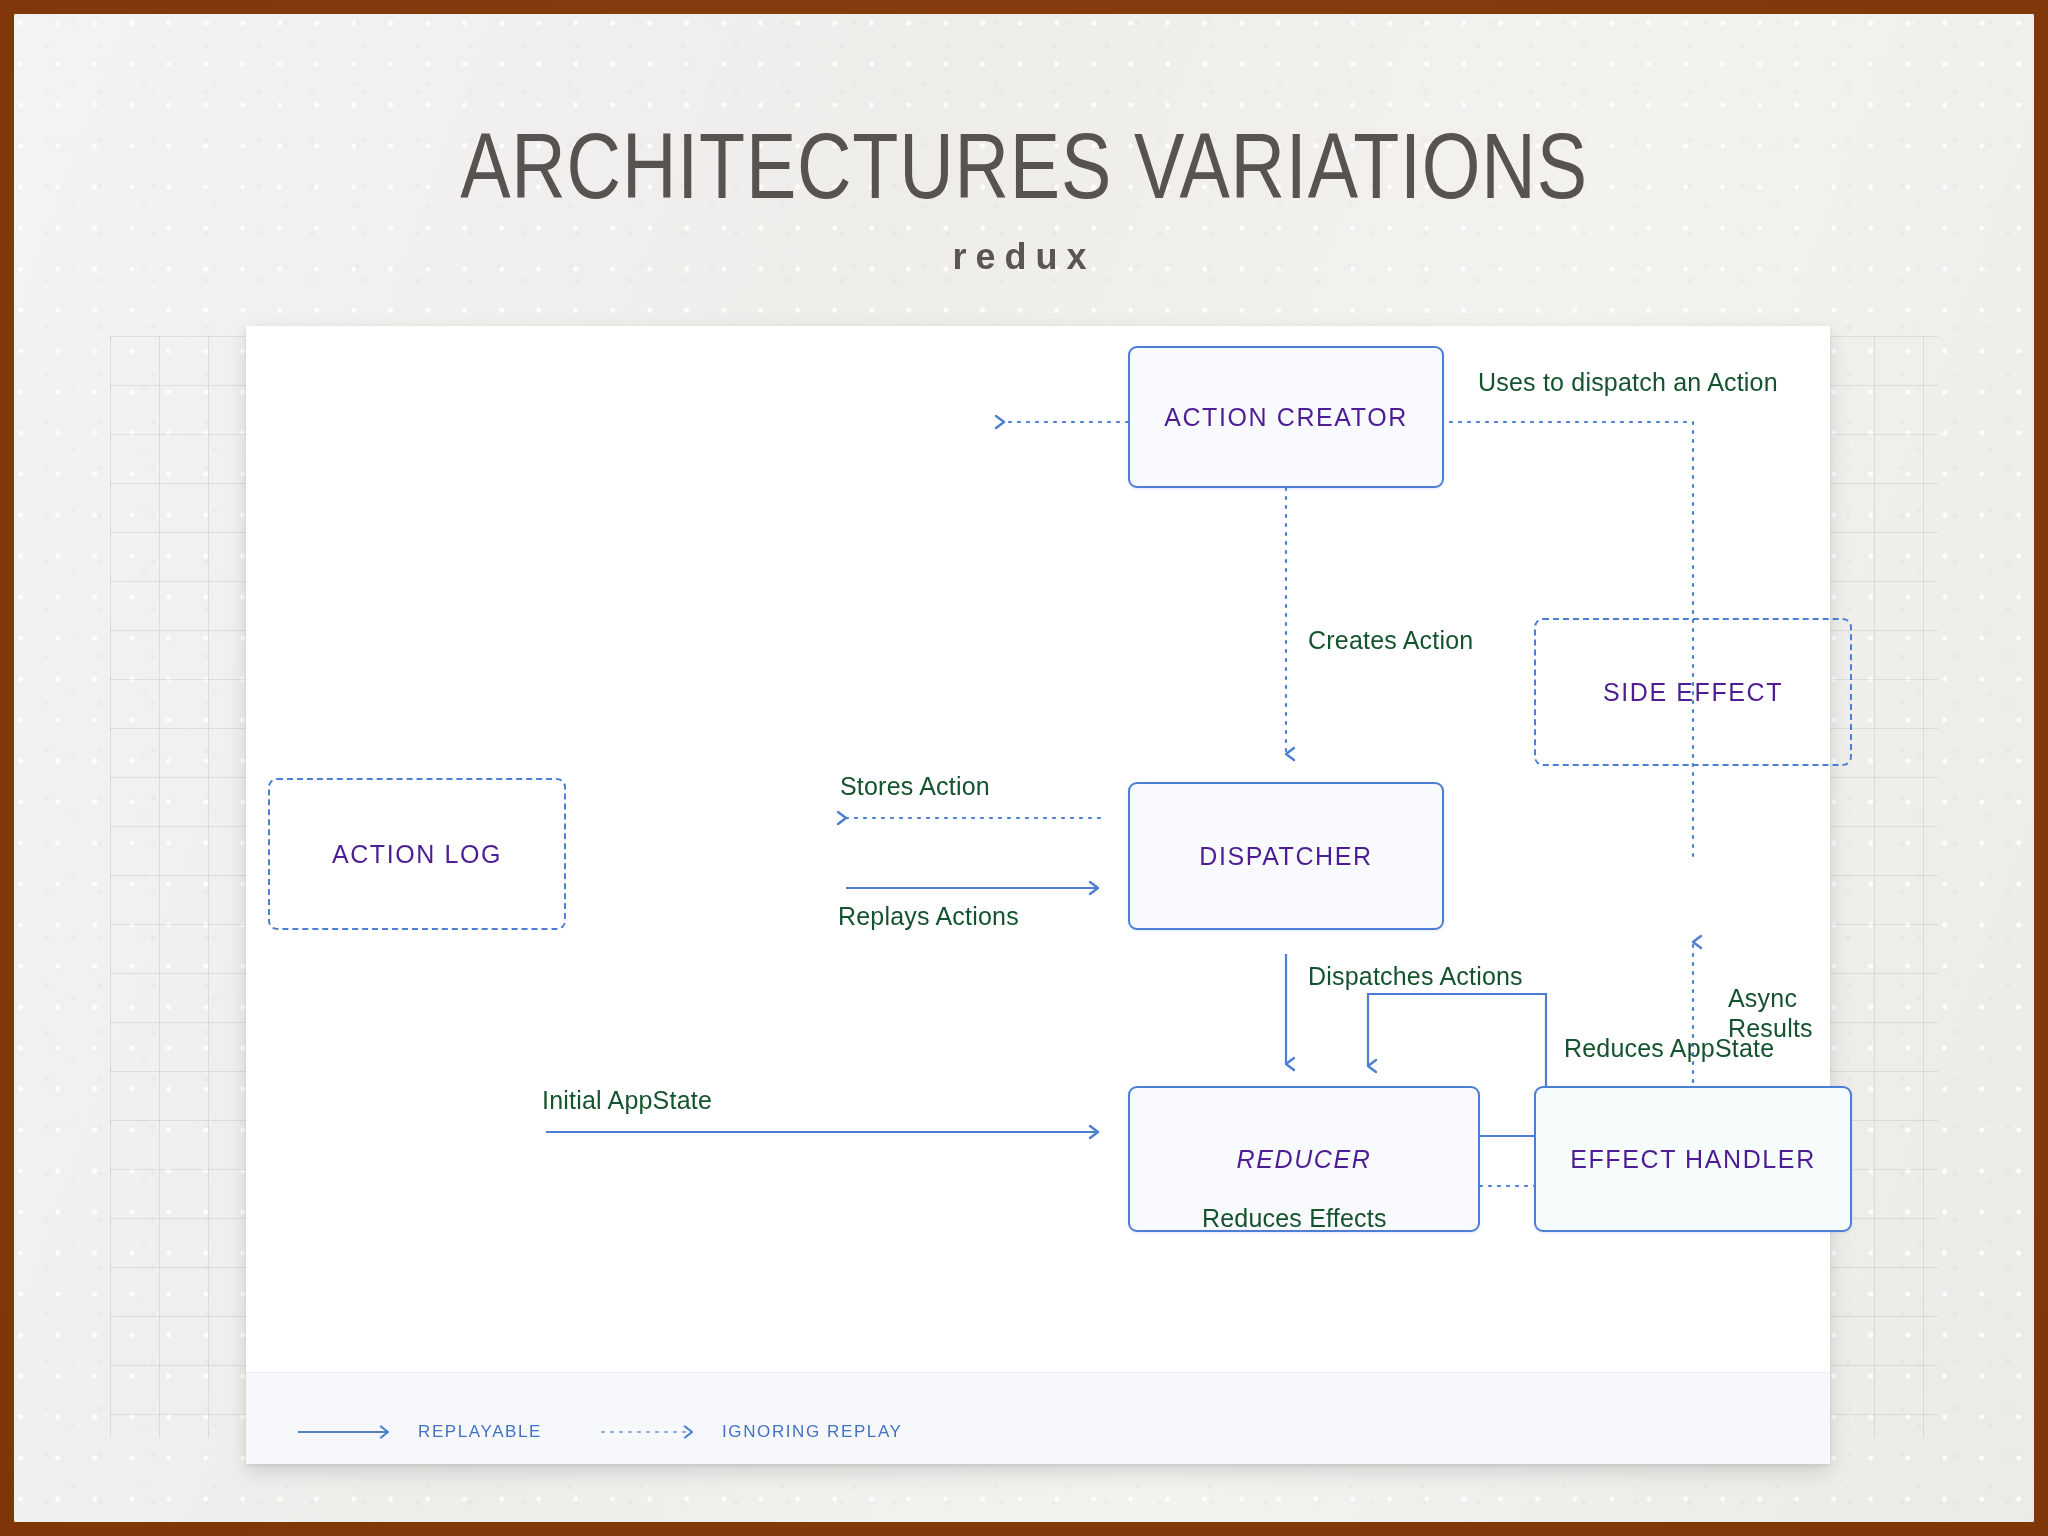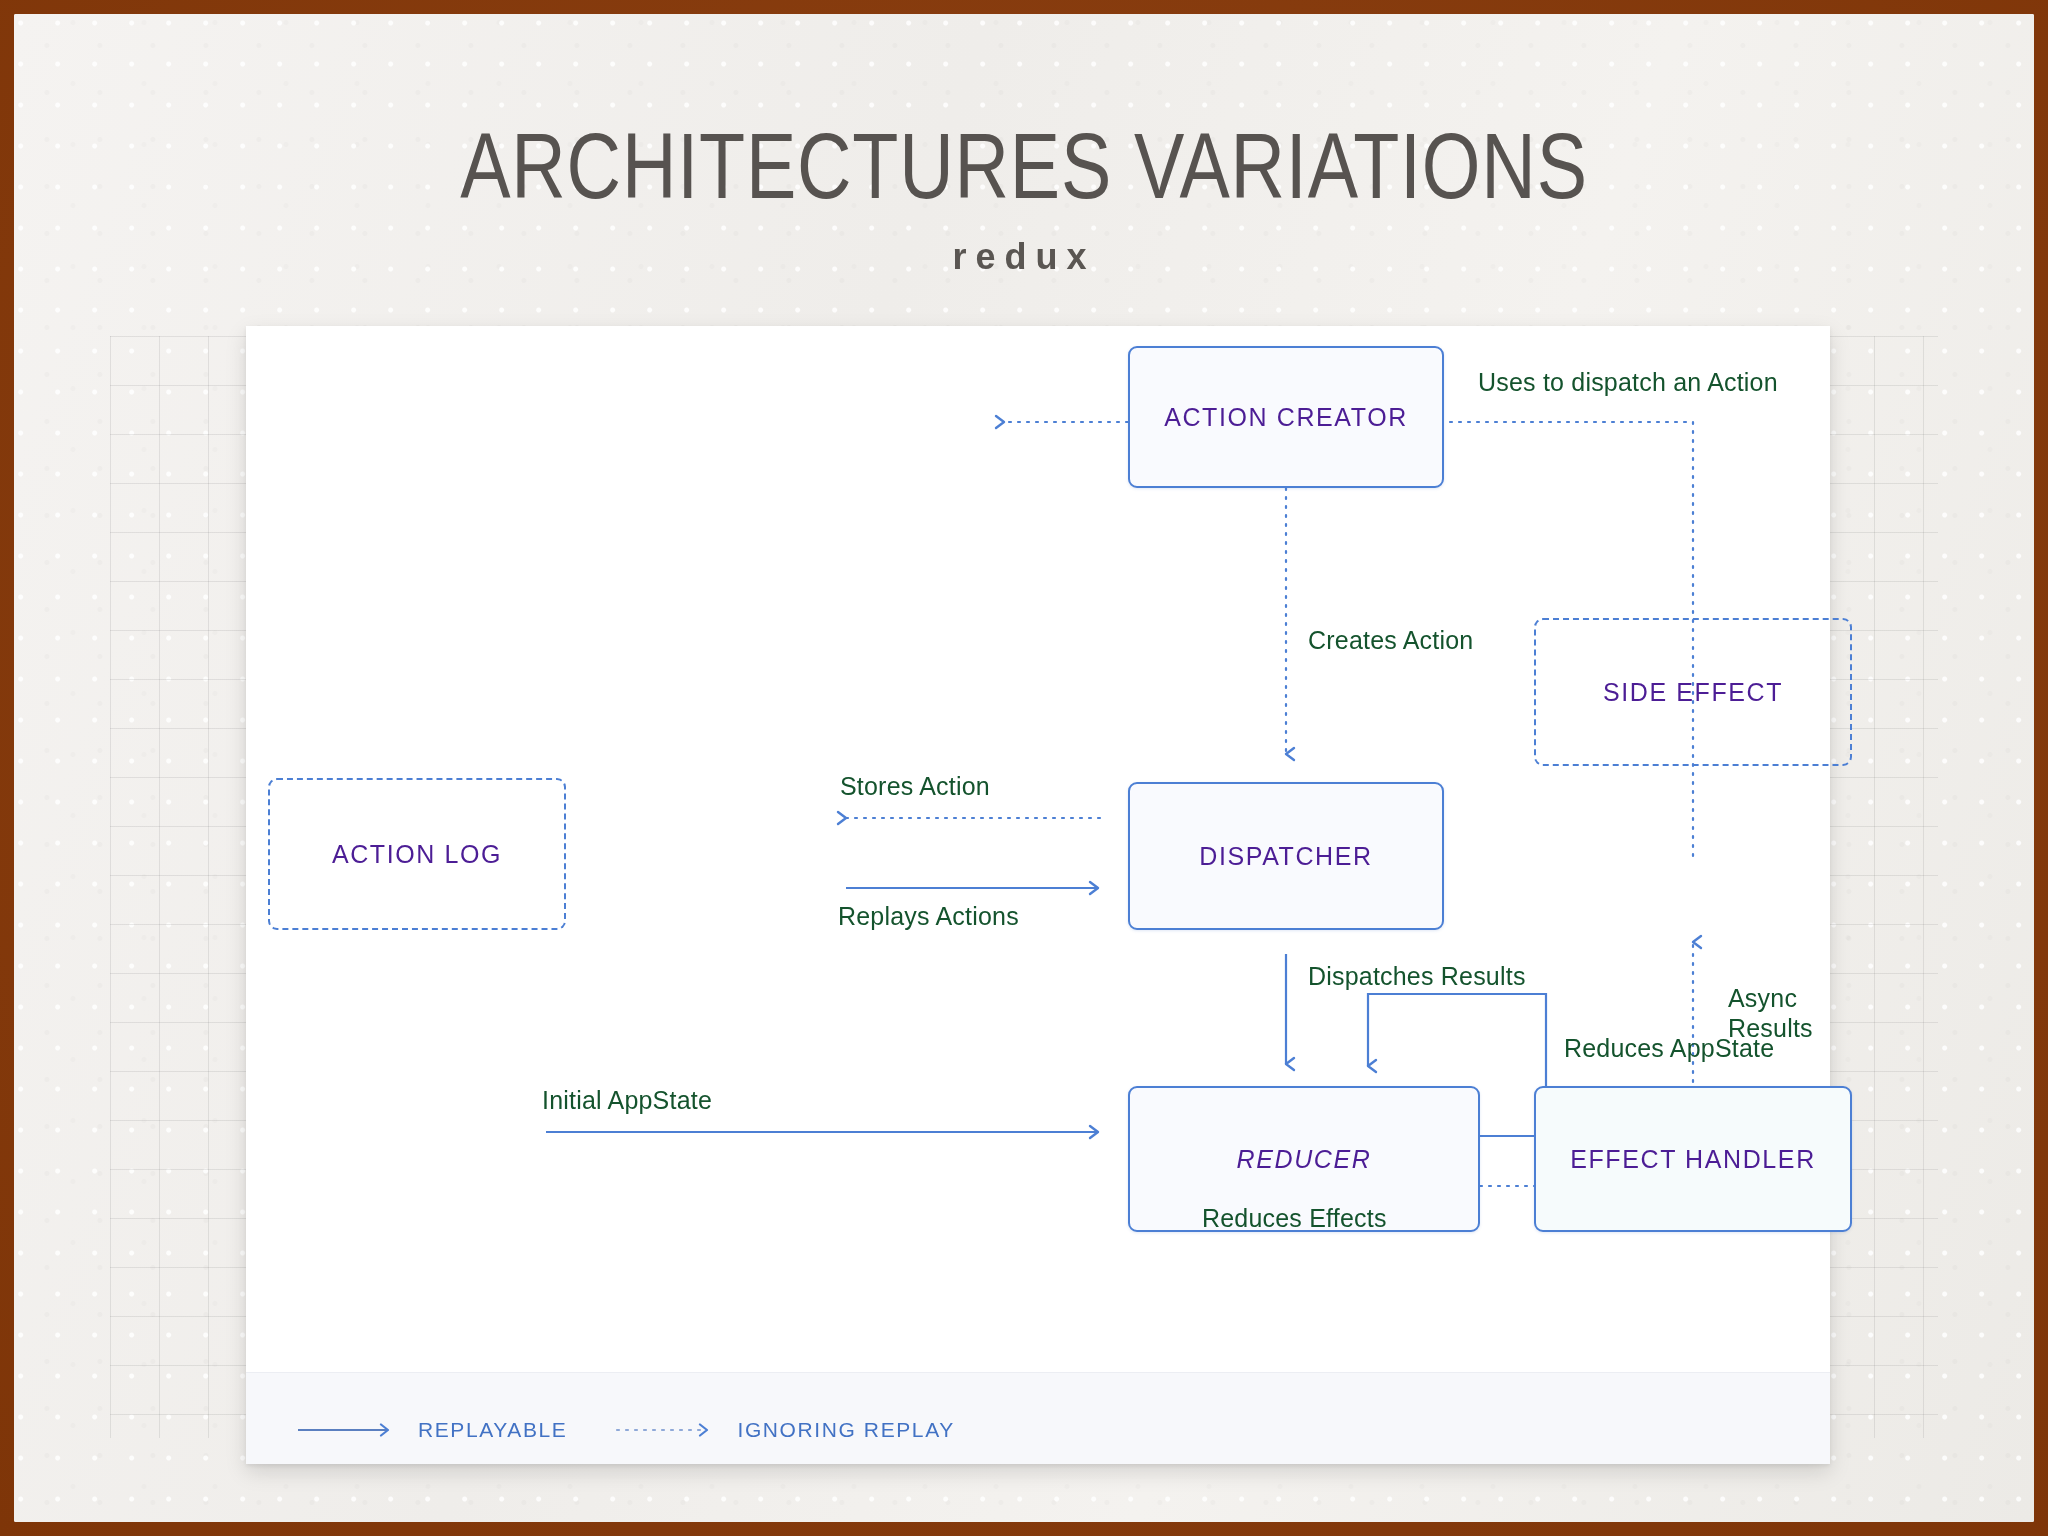--- a/index.html
+++ b/index.html
@@ -113,23 +113,23 @@
     letter-spacing:.2px;
     white-space:pre;
     line-height:1.18;
   }
 
   
   #legend {
     position:absolute;
     left:50px; bottom:22px;
     display:flex; align-items:center;
-    gap:12px;
+    gap:22px;
     color:#4272c4;
-    font-size:21px;
+    font-size:17px;
     letter-spacing:1.6px;
   }
   .legend-item { display:flex; align-items:center; gap:16px; }
   .legend-text { color:#4272c4; }
 </style>
 </head>
 <body>
 
 <div id="frame">
   <div id="slide">
@@ -205,21 +205,21 @@
       </div>
 
       <div class="elabel" style="left:1232px; top:42px;">Uses to dispatch an Action</div>
 
       <div class="elabel" style="left:1062px; top:300px;">Creates Action</div>
 
       <div class="elabel" style="left:594px; top:446px;">Stores Action</div>
 
       <div class="elabel" style="left:592px; top:576px;">Replays Actions</div>
 
-      <div class="elabel" style="left:1062px; top:636px;">Dispatches Results</div>
+      <div class="elabel" style="left:1062px; top:636px;">Dispatches Actions</div>
 
       <div class="elabel" style="left:1318px; top:708px;">Reduces AppState</div>
 
       <div class="elabel" style="left:296px; top:760px;">Initial AppState</div>
 
       <div class="elabel" style="left:956px; top:878px;">Reduces Effects</div>
 
       <div class="elabel" style="left:1482px; top:658px;">Async
 Results</div>
 

